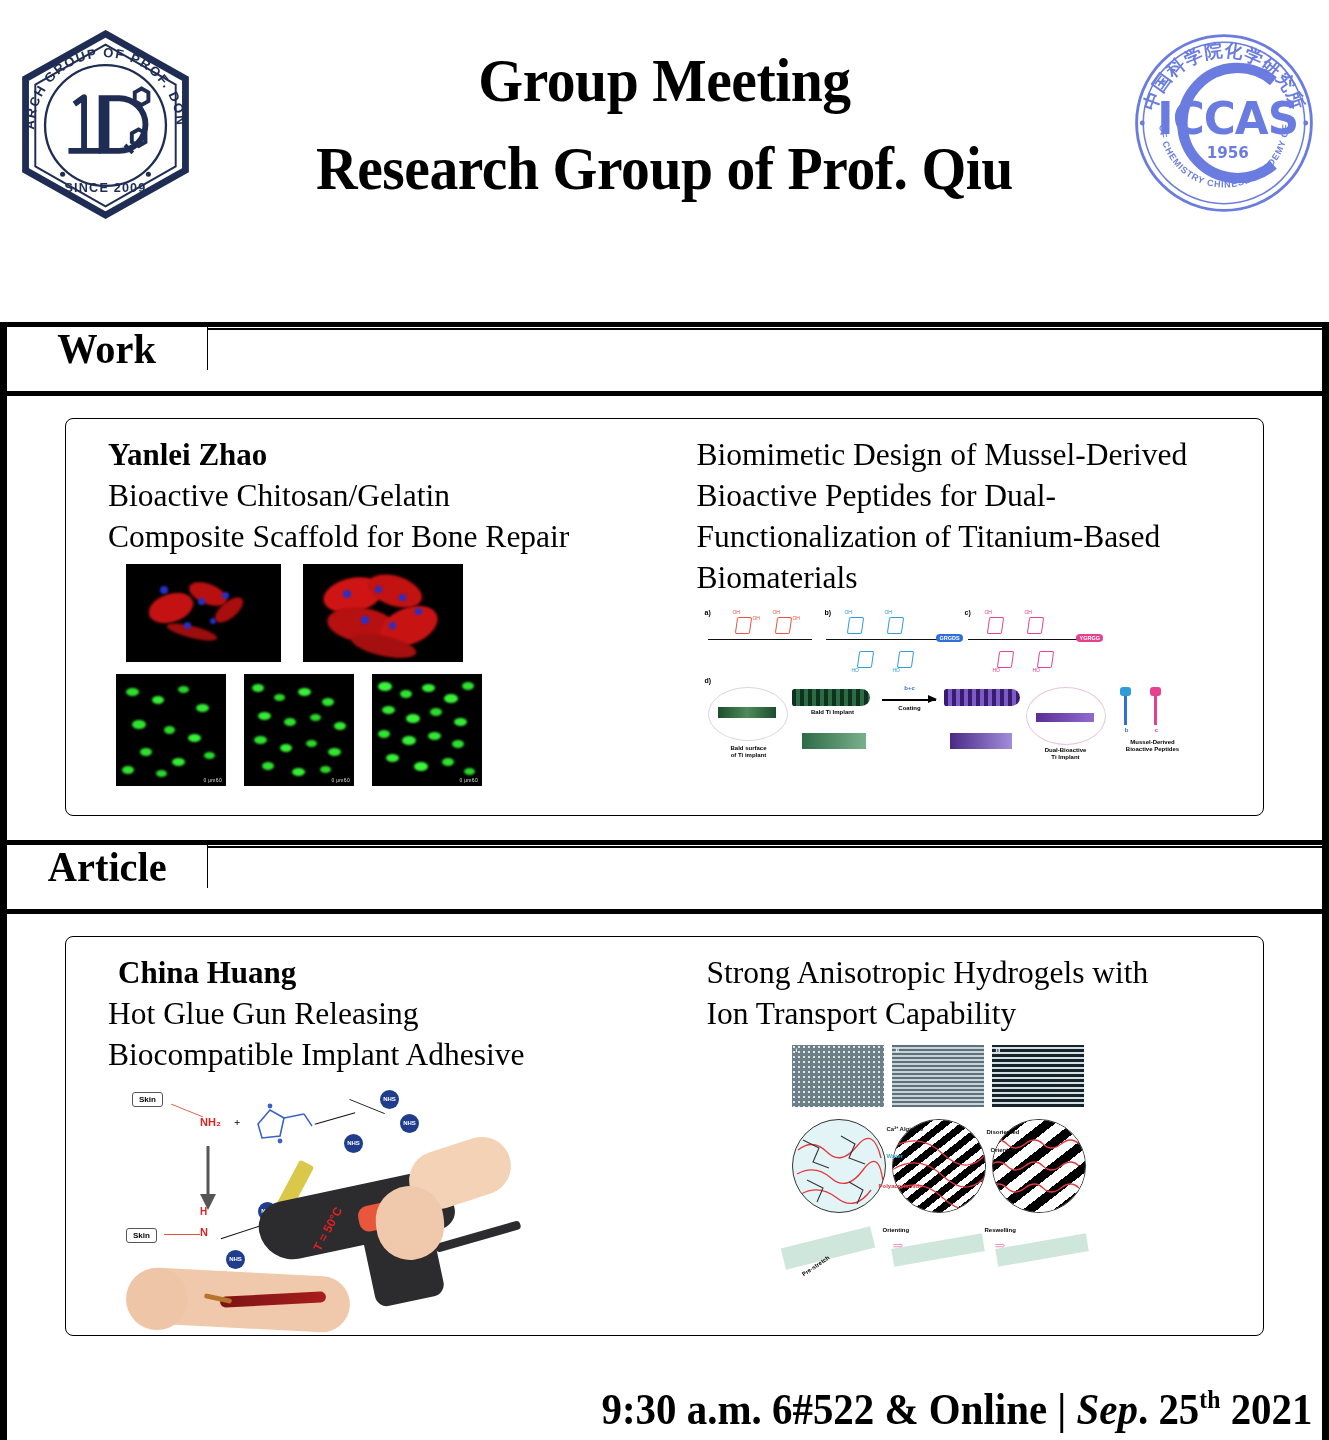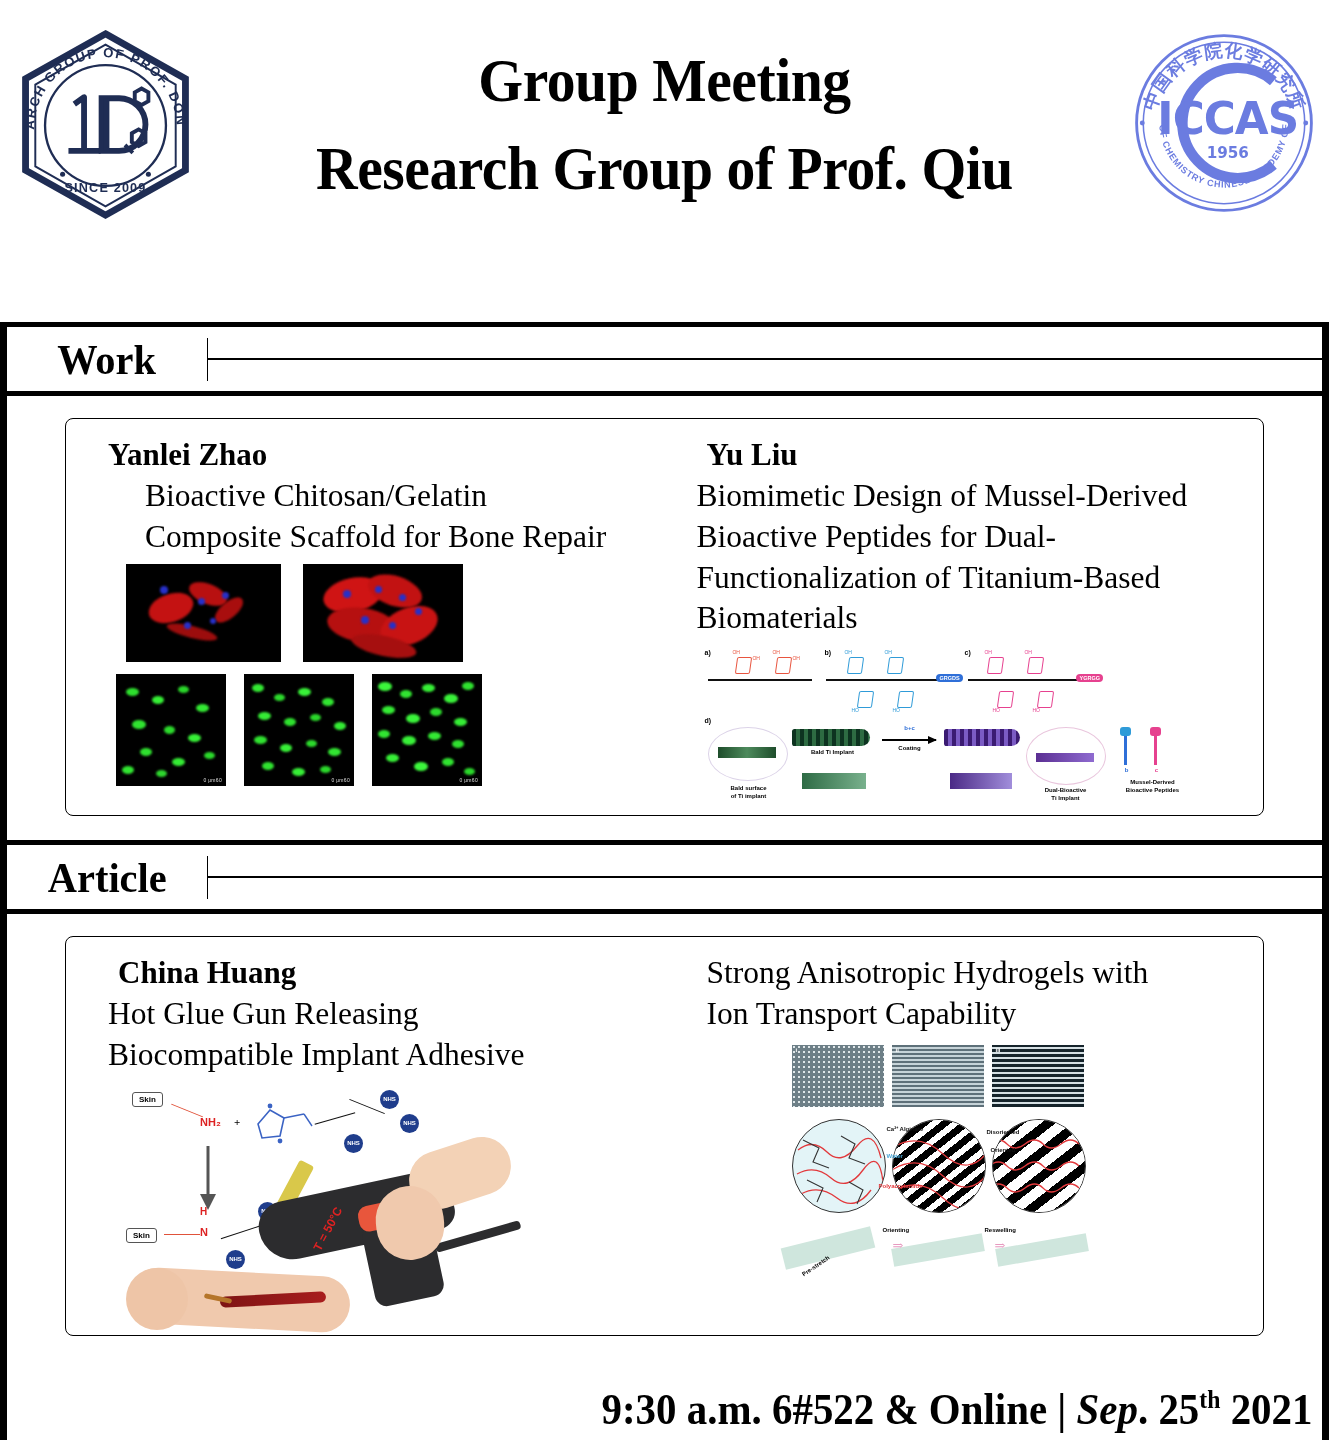--- a/index.html
+++ b/index.html
@@ -74,21 +74,21 @@
     width: 1329px;
     height: 1118px;
     box-sizing: border-box;
     border-left: 7px solid #000;
     border-right: 7px solid #000;
   }
 
   
   .band {
     display: flex;
-    align-items: center;
+    align-items: flex-start;
     border-top: 5px solid #000;
     border-bottom: 5px solid #000;
     height: 74px;
     box-sizing: border-box;
     background: #fff;
   }
   .band-label {
     width: 200px;
     flex: 0 0 200px;
     border-right: 1.5px solid #000;
@@ -420,21 +420,21 @@
       <span>Work</span>
     </div>
     <div class="band-fill"></div>
   </div>
 
   <div class="card-wrap">
     <div class="card card-work">
 
       <div class="col col-left">
         <div class="person-name">Yanlei  Zhao</div>
-        <div class="person-title" style="white-space: pre-line; margin-left: 37px;">Bioactive Chitosan/Gelatin
+        <div class="person-title" style="white-space: pre-line;">Bioactive Chitosan/Gelatin
 Composite Scaffold for Bone Repair</div>
 
         <div class="fig">
           <div class="fluo-top">
             <div class="micro red1">
               <span class="blob" style="left:22px;top:30px;width:46px;height:28px;background:#c41212;transform:rotate(-18deg)"></span>
               <span class="blob" style="left:62px;top:20px;width:40px;height:20px;background:#b81010;transform:rotate(22deg)"></span>
               <span class="blob" style="left:86px;top:38px;width:34px;height:16px;background:#a80e0e;transform:rotate(-40deg)"></span>
               <span class="blob" style="left:40px;top:62px;width:52px;height:12px;background:#9c0d0d;transform:rotate(14deg)"></span>
               <span class="blob" style="left:34px;top:22px;width:8px;height:8px;background:#2730c8"></span>
@@ -509,21 +509,20 @@
               <span class="blob" style="left:42px;top:88px;width:14px;height:9px;background:#3cf63c"></span>
               <span class="blob" style="left:70px;top:84px;width:12px;height:8px;background:#30e230"></span>
               <span class="blob" style="left:92px;top:94px;width:11px;height:7px;background:#2bd82b"></span>
               <span class="scalebar">0 μm60</span>
             </div>
           </div>
         </div>
       </div>
 
       <div class="col col-right">
-        <div class="person-name indent">Yu Liu</div>
         <div class="person-title" style="white-space: pre-line;">Biomimetic Design of Mussel-Derived
 Bioactive Peptides for Dual-
 Functionalization of Titanium-Based
 Biomaterials</div>
 
         <div class="fig">
           <div class="scheme2">
 
             <span class="pnl-label" style="left:8px;top:4px">a)</span>
             <span class="pnl-label" style="left:128px;top:4px">b)</span>

